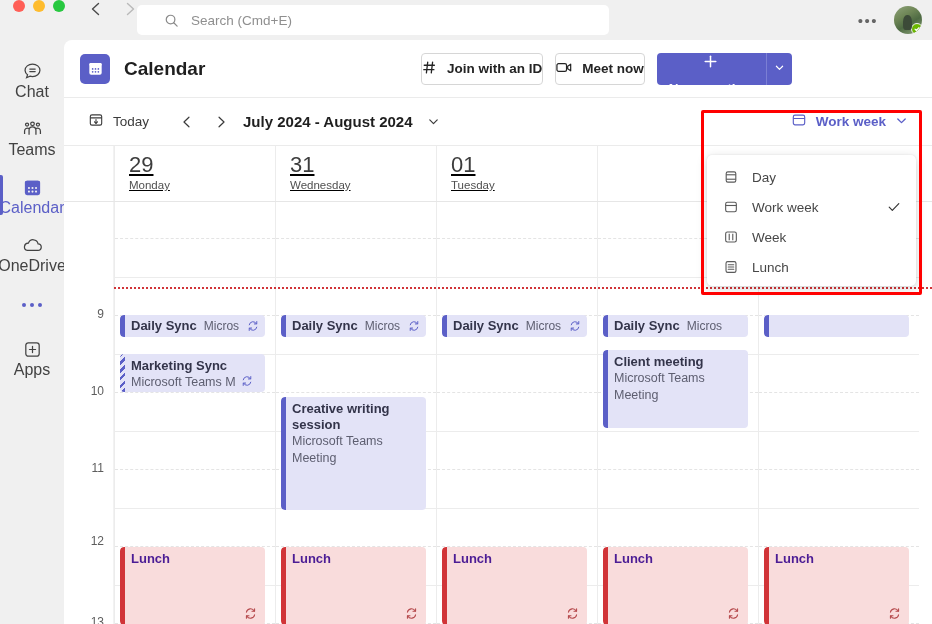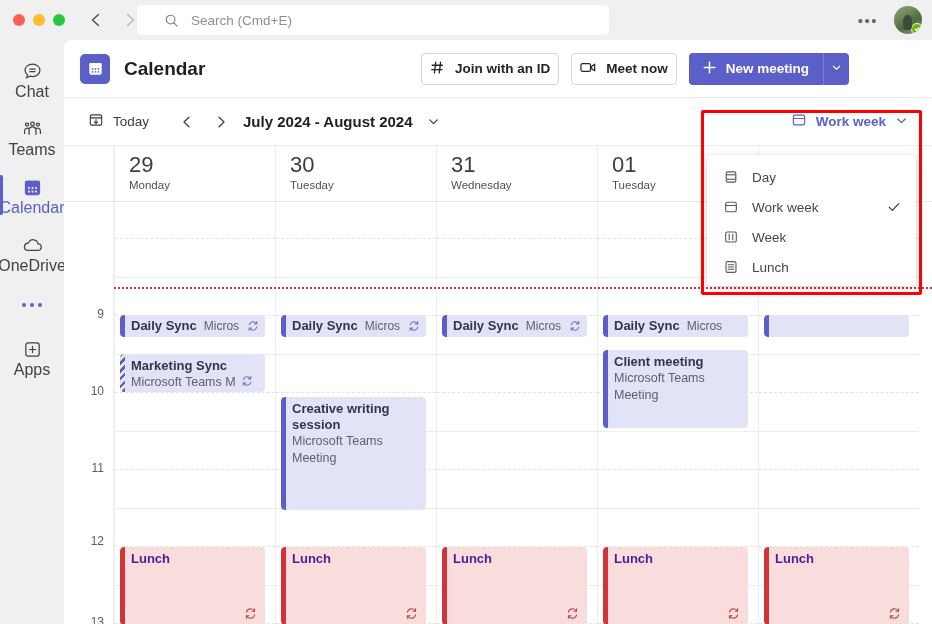--- a/index.html
+++ b/index.html
@@ -14,21 +14,21 @@
     width: 932px; height: 624px;
     background: #f0f0f0;
     overflow: hidden;
   }
 
   
   .titlebar {
     position: absolute; left: 0; top: 0;
     width: 932px; height: 40px;
     background: #f0f0f0;
-    display: flex; align-items: center;
+    display: flex; align-items: flex-start;
   }
   .traffic { display: flex; gap: 8px; margin-left: 13px; }
   .dot { width: 12px; height: 12px; border-radius: 50%; }
   .dot.red { background: #ff5f57; }
   .dot.yellow { background: #febc2e; }
   .dot.green { background: #28c840; }
 
   .navarrows { display: flex; align-items: center; gap: 16px; margin-left: 22px; }
   .chev { width: 18px; height: 18px; color: #4a4a4a; }
   .chev.dim { color: #b9b9b9; }
@@ -103,36 +103,36 @@
   }
   .applogo {
     width: 30px; height: 30px; border-radius: 5px; background: #5b5fc7;
     display: flex; align-items: center; justify-content: center; color: #fff;
   }
   .apptitle { margin-left: 14px; font-size: 19px; font-weight: bold; color: #1f1f1f; }
 
   .hdr-actions { position: absolute; left: 357px; display: flex; align-items: center; gap: 12px; }
   .btn {
     height: 32px; border: 1px solid #d6d6d6; border-radius: 4px; background: #fff;
-    display: flex; align-items: center; gap: 10px; padding: 0 8px;
+    display: flex; align-items: center; gap: 10px; padding: 0 0;
     font-size: 13.5px; font-weight: bold; color: #242424; cursor: pointer; white-space: nowrap;
   }
   .btn svg { flex: none; }
   .btn-primary {
     height: 32px; background: #5b5fc7; color: #fff; border: none; border-radius: 4px;
     display: flex; align-items: center; gap: 8px; padding: 0 14px 0 12px;
     font-size: 13.5px; font-weight: bold; cursor: pointer; white-space: nowrap;
   }
   .split { display: flex; }
   .split-caret {
     width: 26px; height: 32px; background: #5b5fc7; border: none;
     border-left: 1px solid #7b7fd4; border-radius: 0 4px 4px 0;
     display: flex; align-items: center; justify-content: center; color: #fff; cursor: pointer;
   }
-  .split .btn-primary { border-radius: 4px 0 0 4px; }
+  .split .btn-primary { border-radius: 4px 0 0 4px; flex-direction: column; }
 
   
   .caltoolbar {
     position: relative; height: 48px;
     display: flex; align-items: center; padding-left: 24px;
     border-bottom: 1px solid #ebebeb;
   }
   .today-btn {
     display: flex; align-items: center; gap: 9px;
     font-size: 13.5px; color: #3b3b3b; cursor: pointer;
@@ -145,21 +145,21 @@
   }
   .daterange .dcaret { color: #3b3b3b; display:flex; }
 
   .viewpicker {
     position: absolute; right: 24px;
     display: flex; align-items: center; gap: 9px;
     color: #5b5fc7; font-size: 13.5px; font-weight: bold; cursor: pointer;
   }
 
   
-  .gridwrap { position: relative; height: 478px; }
+  .gridwrap { position: relative; height: 478px; text-decoration: underline; }
   .dayhdr { display: flex; height: 56px; border-bottom: 1px solid #e6e6e6; }
   .gutter { width: 50px; flex: none; border-right: 1px solid #f2f2f2; }
   .dcol {
     width: 161px; flex: none; border-left: 1px solid #ececec;
     padding: 6px 0 0 14px;
   }
   .dnum { font-size: 22px; color: #3d3d3d; line-height: 26px; font-weight: normal; }
   .dname { font-size: 11.5px; color: #505050; margin-top: 1px; }
 
   .body { position: relative; display: flex; height: 422px; }
@@ -455,24 +455,20 @@
 
     <div class="gridwrap">
 
       <div class="dayhdr">
         <div class="gutter"></div>
         <div class="dcol">
           <div class="dnum">29</div>
           <div class="dname">Monday</div>
         </div>
         <div class="dcol">
-          <div class="dnum">30</div>
-          <div class="dname">Tuesday</div>
-        </div>
-        <div class="dcol">
           <div class="dnum">31</div>
           <div class="dname">Wednesday</div>
         </div>
         <div class="dcol">
           <div class="dnum">01</div>
           <div class="dname">Tuesday</div>
         </div>
         <div class="dcol">
           <div class="dnum"></div>
           <div class="dname"></div>

